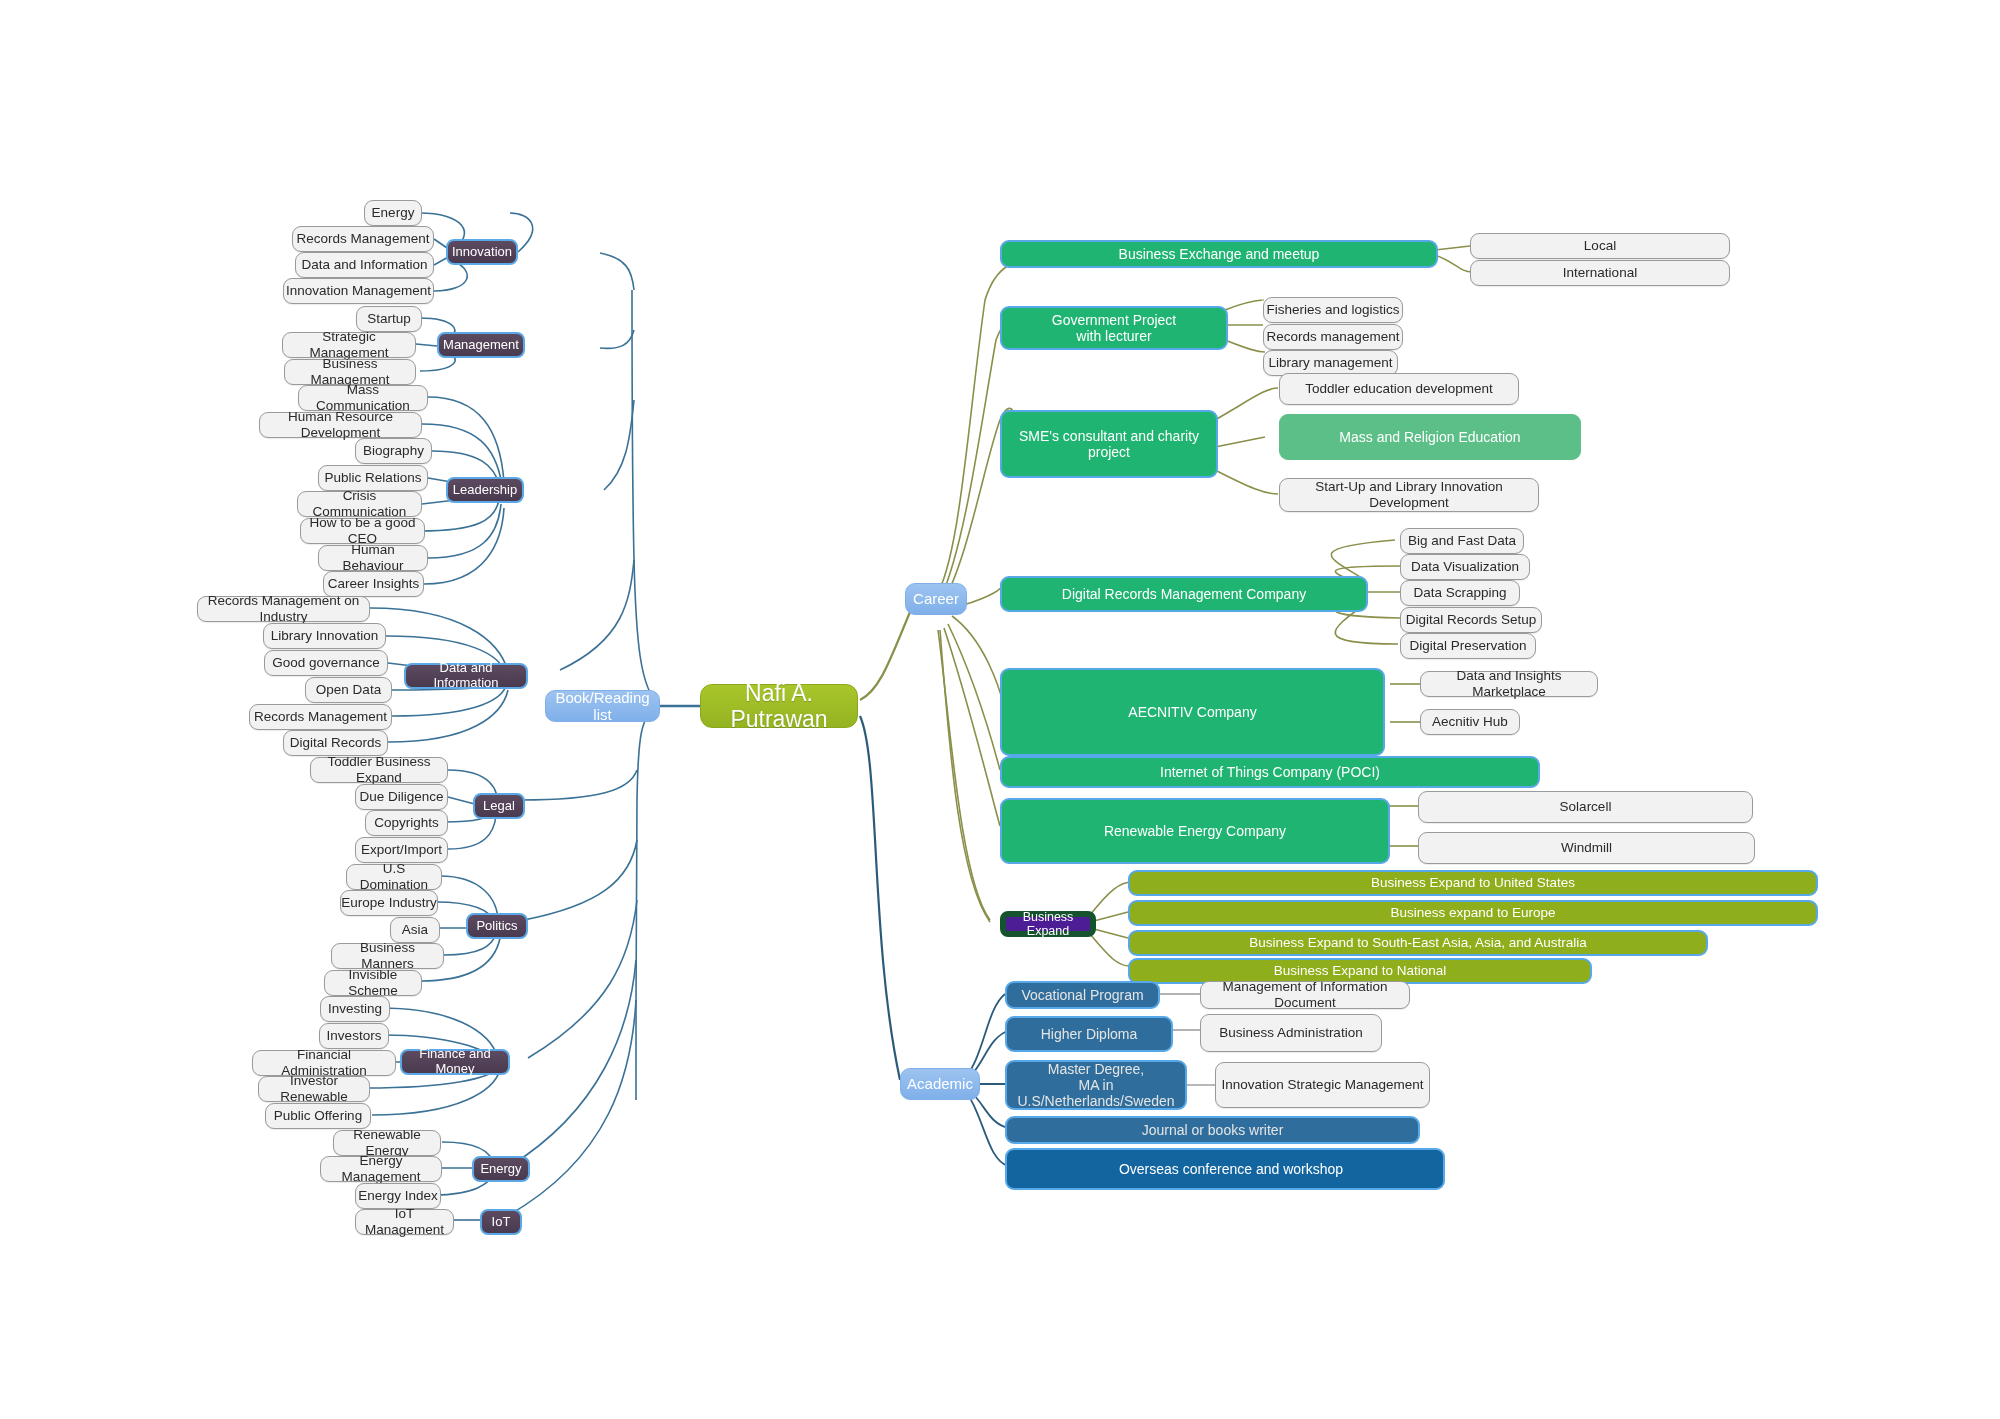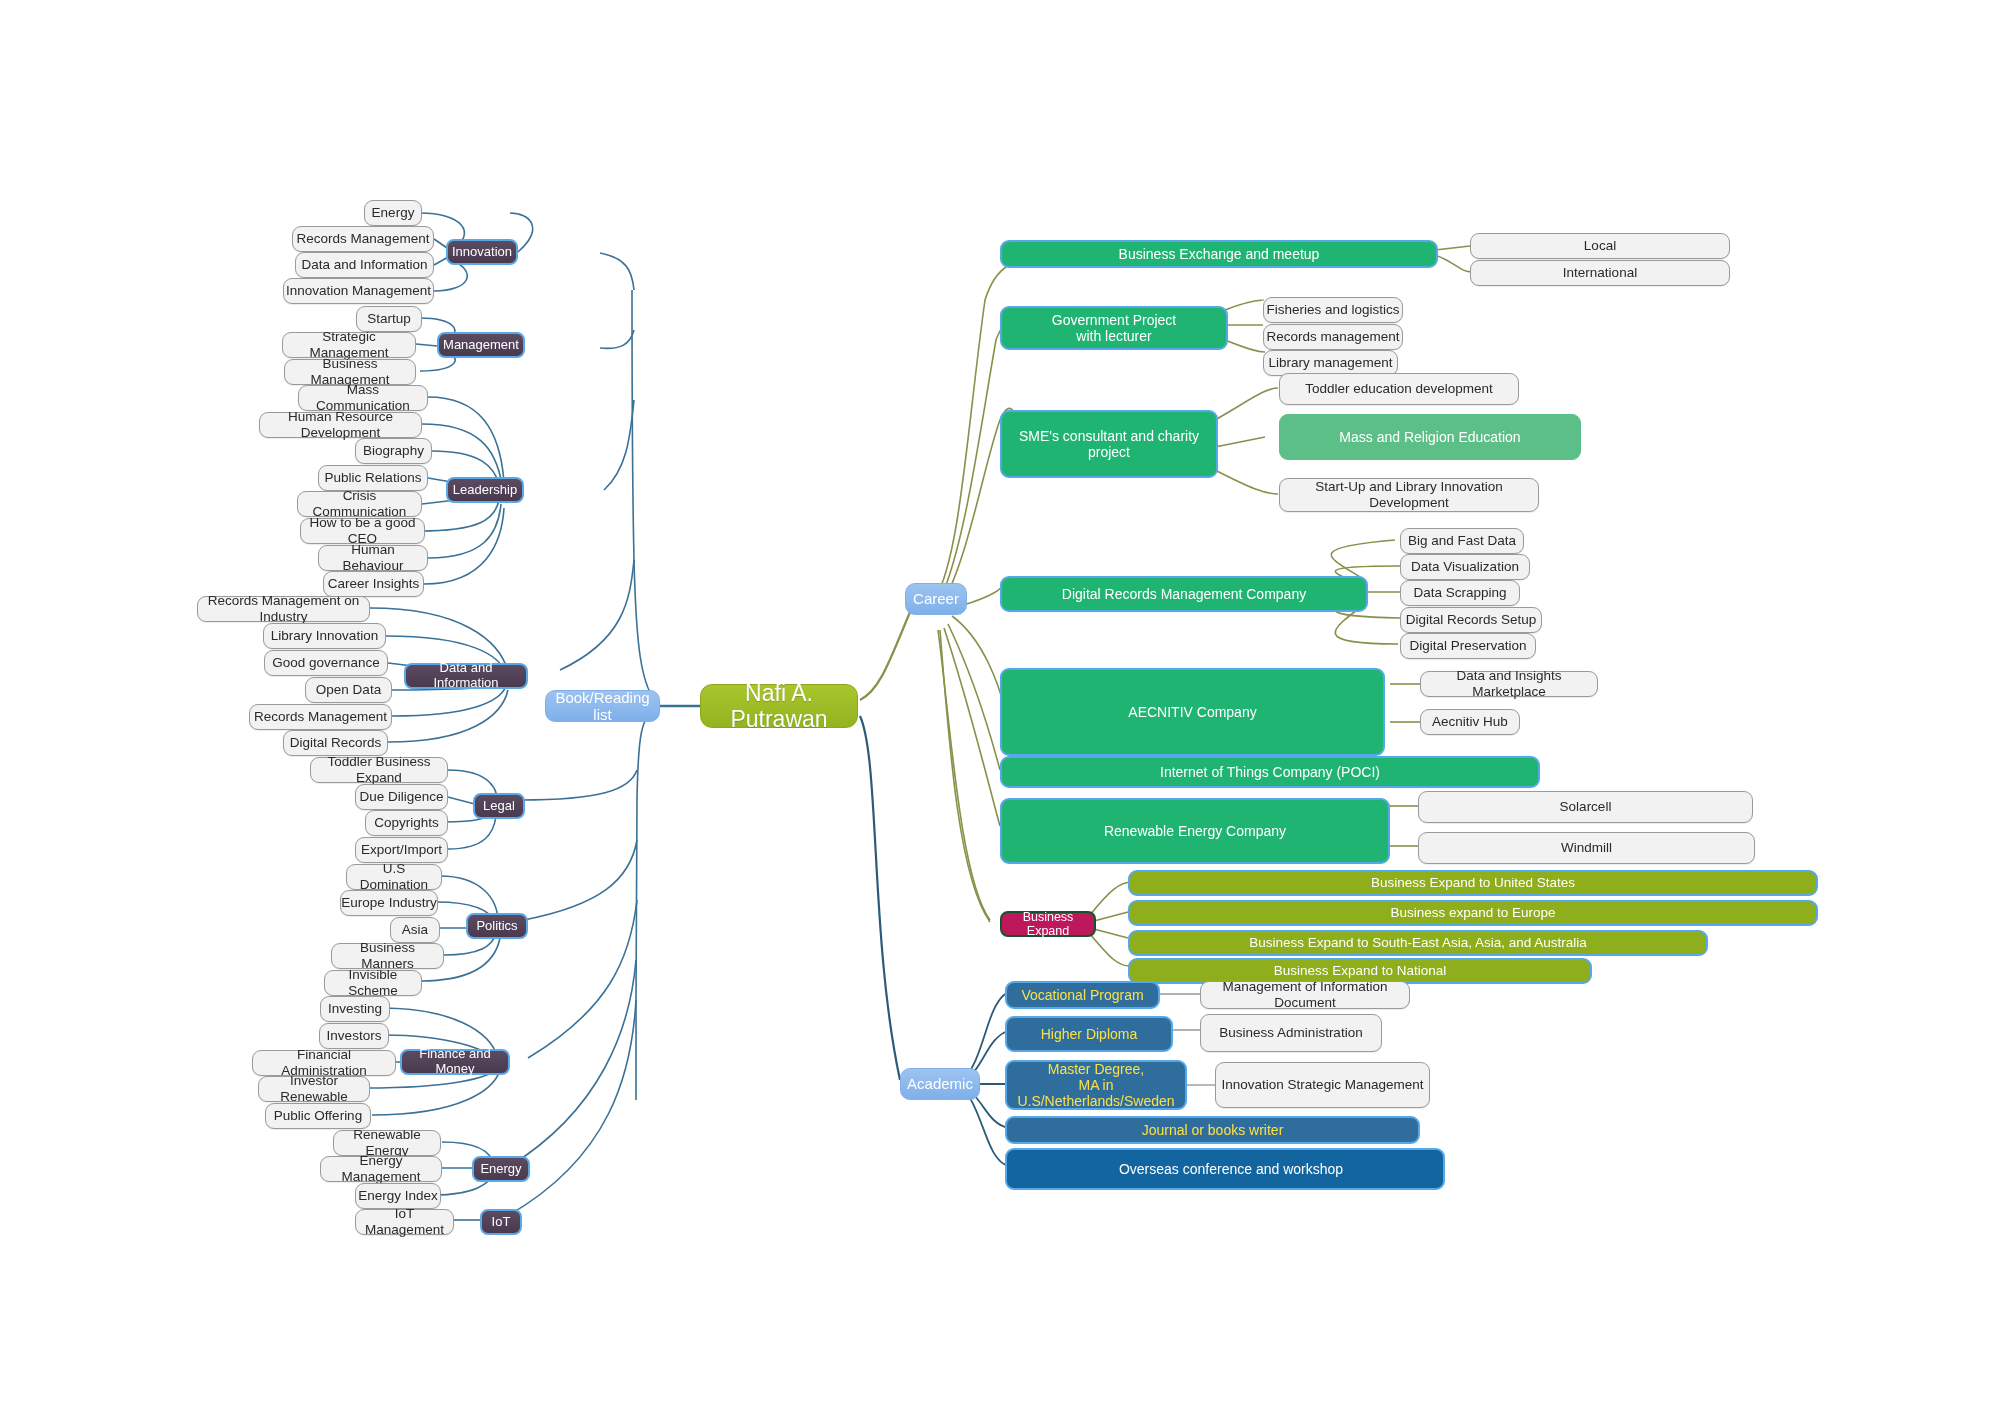--- a/index.html
+++ b/index.html
@@ -88,32 +88,32 @@
 
   
   .olive {
     background: #8fae1b;
     border: 2px solid #57a8e8;
     color: #ffffff;
     font-size: 13.5px;
     border-radius: 9px;
   }
   .olive-label {
-    background: #be185d;
-    border: 2px solid #14532d;
+    background: #4c1d95;
+    border: 6px solid #14532d;
     color: #ffffff;
     font-size: 12.5px;
     border-radius: 8px;
   }
 
   
   .navy {
     background: #2f6e9c;
     border: 2px solid #57a8e8;
-    color: #fde047;
+    color: #e5e5e5;
     font-size: 14px;
     border-radius: 9px;
   }
   .navy-deep {
     background: #1365a0;
     border: 2px solid #57a8e8;
     color: #ffffff;
     font-size: 14px;
     border-radius: 9px;
     padding-left: 12px;

